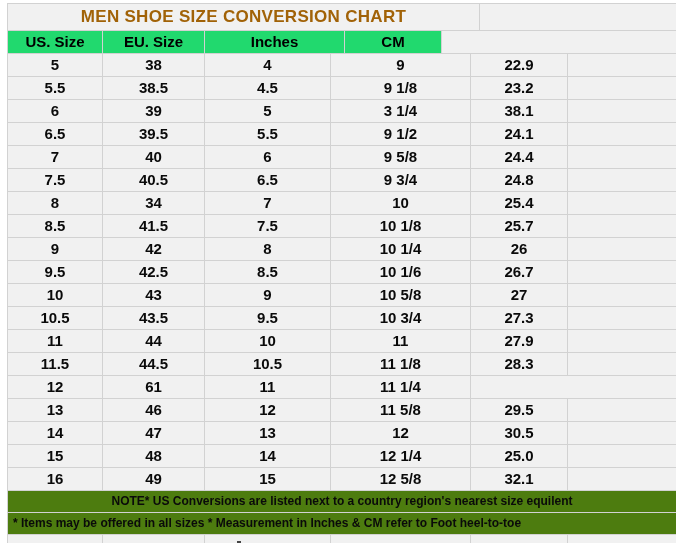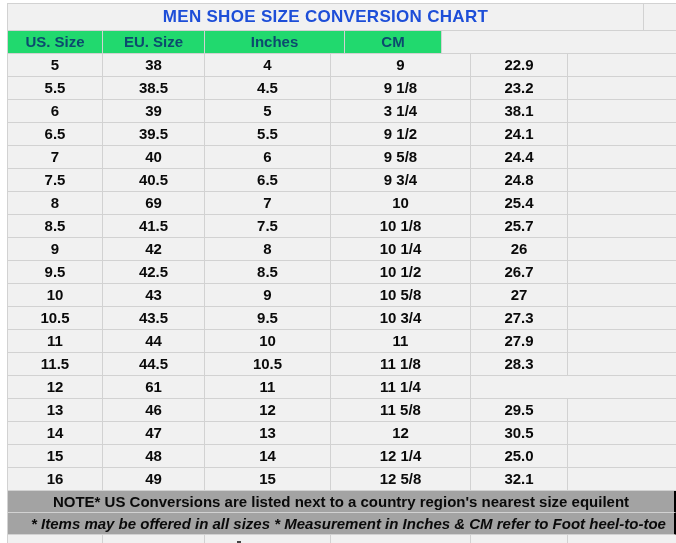--- a/index.html
+++ b/index.html
@@ -35,46 +35,46 @@
     white-space: nowrap;
   }
   .c0 { width: 95px; }
   .c1 { width: 102px; }
   .c2 { width: 126px; }
   .c3 { width: 140px; }
   .c4 { width: 97px; }
   .spacer { flex: 1 1 auto; }
   .title-row { display: flex; height: 27px; }
   .title-cell {
-    width: 636px;
+    width: 472px;
     line-height: 26px;
     font-size: 17px;
     letter-spacing: 0.3px;
-    color: #1d4ed8;
+    color: #a16207;
   }
   .header-row { display: flex; height: 23px; }
   .th {
     background: #21d96e;
-    color: #0c4a6e;
+    color: #000000;
     font-size: 15px;
     line-height: 22px;
   }
   .note-row {
     height: 22px;
     box-sizing: border-box;
-    border-right: 3px solid #000000;
+    border-right: 1px solid #000000;
     border-bottom: 1px solid #d2d2d2;
-    background: #a3a3a3;
-    font-size: 15px;
+    background: #4d7c0f;
+    font-size: 12px;
     line-height: 21px;
     white-space: nowrap;
     overflow: hidden;
   }
   .note-center { text-align: center; }
-  .note-left { text-align: center; padding-left: 15px; font-style: italic; }
+  .note-left { text-align: left; padding-left: 5px; }
   .partial { height: 9px; position: relative; }
   .partial .td { border-bottom: none; }
   .speck {
     position: absolute;
     left: 229px;
     top: 6px;
     width: 4px;
     height: 3px;
     background: #444444;
   }
@@ -141,21 +141,21 @@
       <div class="tr">
         <div class="td c0">7.5</div>
         <div class="td c1">40.5</div>
         <div class="td c2">6.5</div>
         <div class="td c3">9 3/4</div>
         <div class="td c4">24.8</div>
         <div class="td spacer"></div>
       </div>
       <div class="tr">
         <div class="td c0">8</div>
-        <div class="td c1">69</div>
+        <div class="td c1">34</div>
         <div class="td c2">7</div>
         <div class="td c3">10</div>
         <div class="td c4">25.4</div>
         <div class="td spacer"></div>
       </div>
       <div class="tr">
         <div class="td c0">8.5</div>
         <div class="td c1">41.5</div>
         <div class="td c2">7.5</div>
         <div class="td c3">10 1/8</div>
@@ -167,21 +167,21 @@
         <div class="td c1">42</div>
         <div class="td c2">8</div>
         <div class="td c3">10 1/4</div>
         <div class="td c4">26</div>
         <div class="td spacer"></div>
       </div>
       <div class="tr">
         <div class="td c0">9.5</div>
         <div class="td c1">42.5</div>
         <div class="td c2">8.5</div>
-        <div class="td c3">10 1/2</div>
+        <div class="td c3">10 1/6</div>
         <div class="td c4">26.7</div>
         <div class="td spacer"></div>
       </div>
       <div class="tr">
         <div class="td c0">10</div>
         <div class="td c1">43</div>
         <div class="td c2">9</div>
         <div class="td c3">10 5/8</div>
         <div class="td c4">27</div>
         <div class="td spacer"></div>

